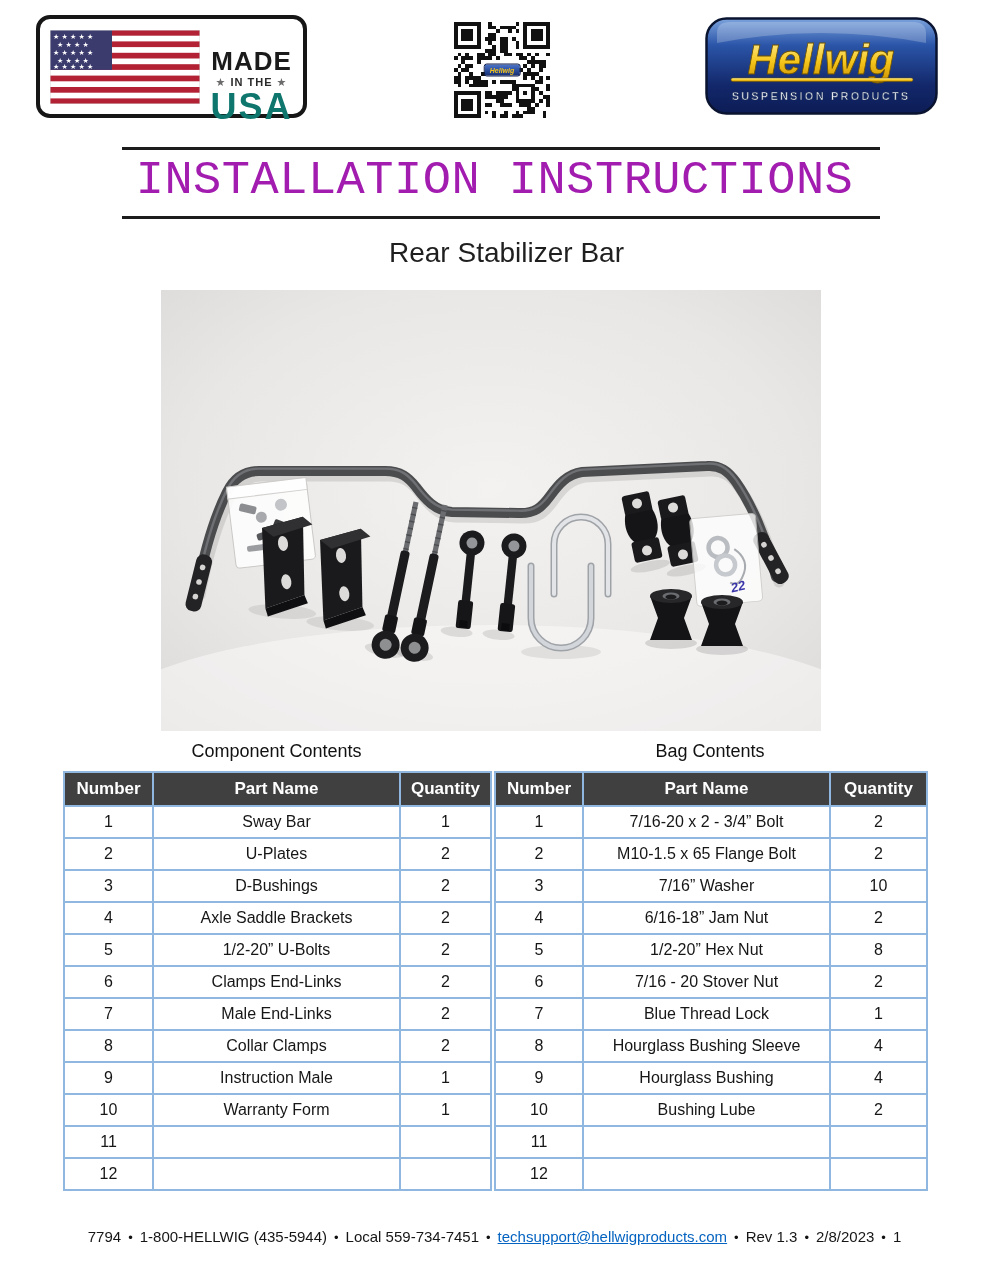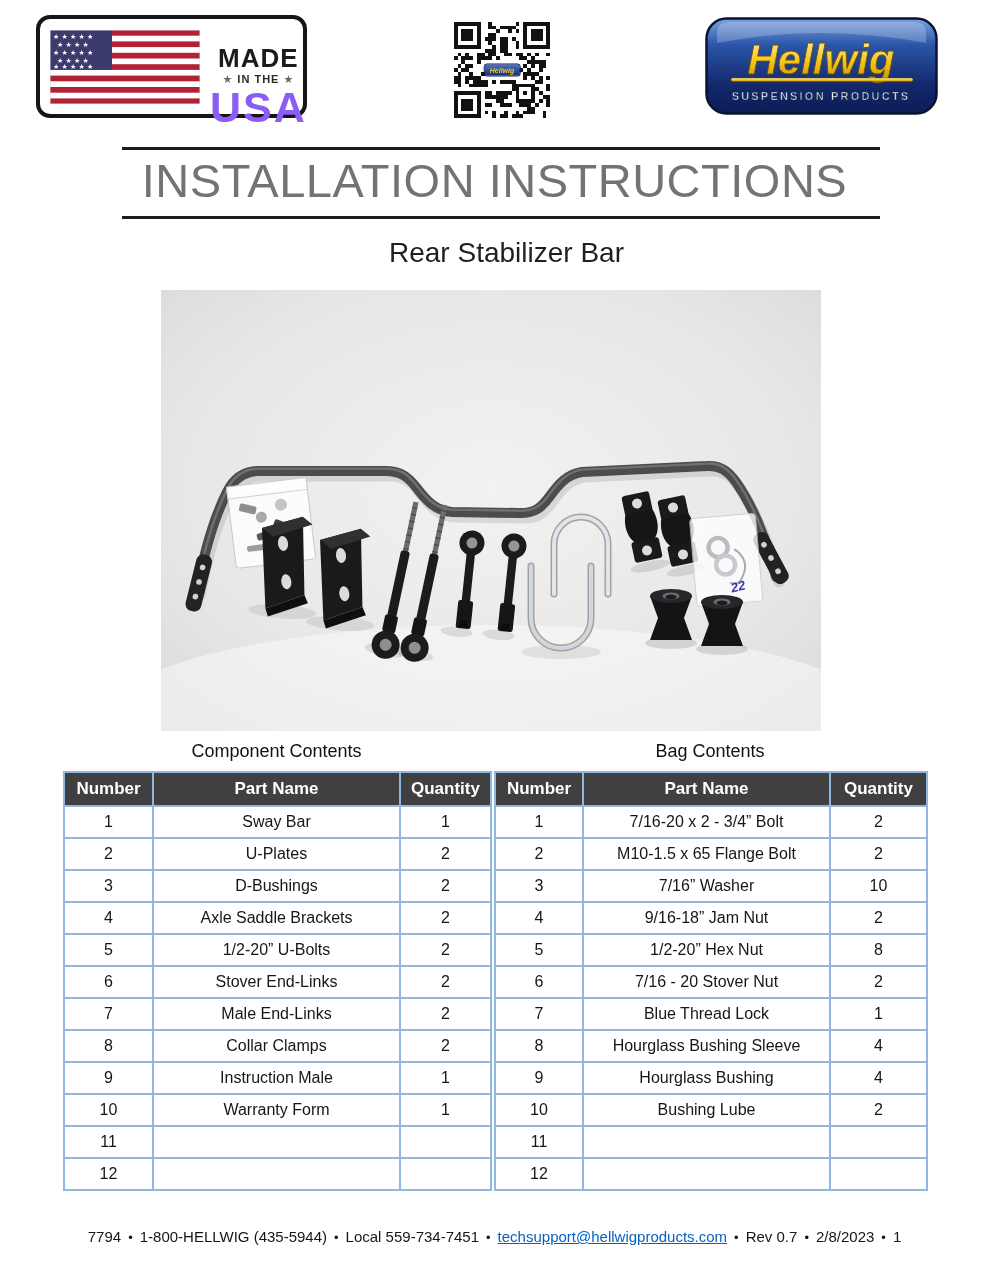--- a/index.html
+++ b/index.html
@@ -12,36 +12,36 @@
   .made-badge{
     position:absolute;left:36px;top:15px;width:271px;height:103px;
     box-sizing:border-box;border:4px solid #161616;border-radius:14px;
     background:#fff;display:flex;align-items:center;gap:10px;padding:8px 10px;
   }
   .made-flag{flex:0 0 auto;}
   .made-text{flex:1;text-align:center;line-height:1;margin-top:39px;}
   .made-line1{font-size:26px;font-weight:800;letter-spacing:1px;color:#1b1b1b;}
   .made-line2{font-size:11px;font-weight:700;color:#2a2a2a;margin:3px 0 2px;letter-spacing:1px;}
   .made-line2 .star{color:#6b6b6b;font-size:11px;}
-  .made-line3{font-size:43px;font-weight:800;letter-spacing:2px;color:#8b5cf6;line-height:.95;}
+  .made-line3{font-size:36px;font-weight:800;letter-spacing:2px;color:#0f766e;line-height:.95;}
   .qr-wrap{position:absolute;left:446px;top:14px;width:112px;height:112px;background:#fff;}
   .qr-wrap svg{display:block;width:112px;height:112px;}
   .qr-logo{
     position:absolute;left:50%;top:50%;transform:translate(-50%,-50%);
     background:linear-gradient(#4a74c9,#162f74);border:1px solid #0e1c4a;border-radius:3px;
     color:#f2c21b;font-size:7px;font-weight:700;font-style:italic;padding:2px 5px;line-height:1;
   }
   .hellwig-badge{position:absolute;left:705px;top:17px;width:233px;height:98px;}
   
   .rule{position:absolute;left:122px;width:758px;height:3px;background:#1c1c1c;}
   .rule1{top:147px;} .rule2{top:216px;}
   .doc-title{
     position:absolute;left:0;top:153px;width:100%;text-align:center;margin:0;
-    font-family:Liberation Sans, sans-serif;font-weight:400;
-    font-size:47px;letter-spacing:.5px;color:#737373;line-height:1.2;
+    font-family:Liberation Mono, monospace;font-weight:400;
+    font-size:47px;letter-spacing:.5px;color:#a21caf;line-height:1.2;
   }
   .doc-subtitle{
     position:absolute;left:0;top:225px;width:100%;text-align:center;margin:12px;
     font-family:Liberation Sans, sans-serif;font-weight:400;
     font-size:28px;color:#1f1f1f;
   }
   .doc-model{
     position:absolute;left:0;top:267px;width:100%;text-align:center;
     font-size:15px;font-weight:700;color:#161616;
   }
@@ -507,21 +507,21 @@
           <td>Axle Saddle Brackets</td>
           <td>2</td>
         </tr>
         <tr>
           <td>5</td>
           <td>1/2-20” U-Bolts</td>
           <td>2</td>
         </tr>
         <tr>
           <td>6</td>
-          <td>Stover End-Links</td>
+          <td>Clamps End-Links</td>
           <td>2</td>
         </tr>
         <tr>
           <td>7</td>
           <td>Male End-Links</td>
           <td>2</td>
         </tr>
         <tr>
           <td>8</td>
           <td>Collar Clamps</td>
@@ -574,21 +574,21 @@
           <td>M10-1.5 x 65 Flange Bolt</td>
           <td>2</td>
         </tr>
         <tr>
           <td>3</td>
           <td>7/16” Washer</td>
           <td>10</td>
         </tr>
         <tr>
           <td>4</td>
-          <td>9/16-18” Jam Nut</td>
+          <td>6/16-18” Jam Nut</td>
           <td>2</td>
         </tr>
         <tr>
           <td>5</td>
           <td>1/2-20” Hex Nut</td>
           <td>8</td>
         </tr>
         <tr>
           <td>6</td>
           <td>7/16 - 20 Stover Nut</td>
@@ -621,16 +621,16 @@
         </tr>
         <tr>
           <td>12</td>
           <td></td>
           <td></td>
         </tr>
       </tbody>
   </table>
 
   <div class="doc-footer">
-    <span>7794</span><span class="sep">•</span><span>1-800-HELLWIG (435-5944)</span><span class="sep">•</span><span>Local 559-734-7451</span><span class="sep">•</span><a href="#">techsupport@hellwigproducts.com</a><span class="sep">•</span><span>Rev 0.7</span><span class="sep">•</span><span>2/8/2023</span><span class="sep">•</span><span>1</span>
+    <span>7794</span><span class="sep">•</span><span>1-800-HELLWIG (435-5944)</span><span class="sep">•</span><span>Local 559-734-7451</span><span class="sep">•</span><a href="#">techsupport@hellwigproducts.com</a><span class="sep">•</span><span>Rev 1.3</span><span class="sep">•</span><span>2/8/2023</span><span class="sep">•</span><span>1</span>
   </div>
 
 </div>
 
 </body></html>

